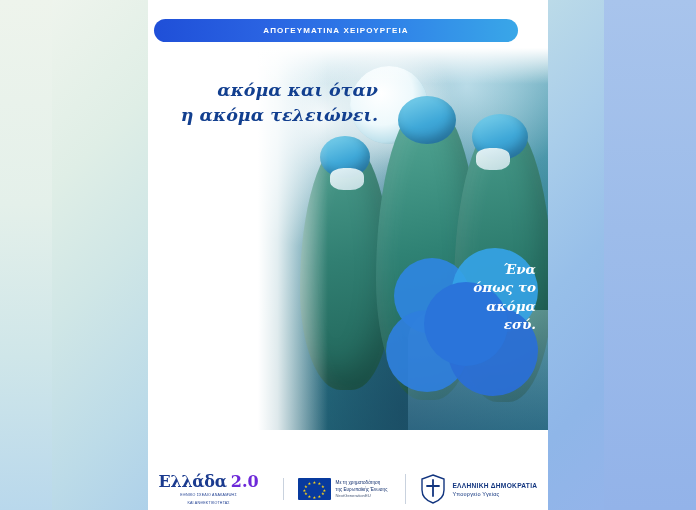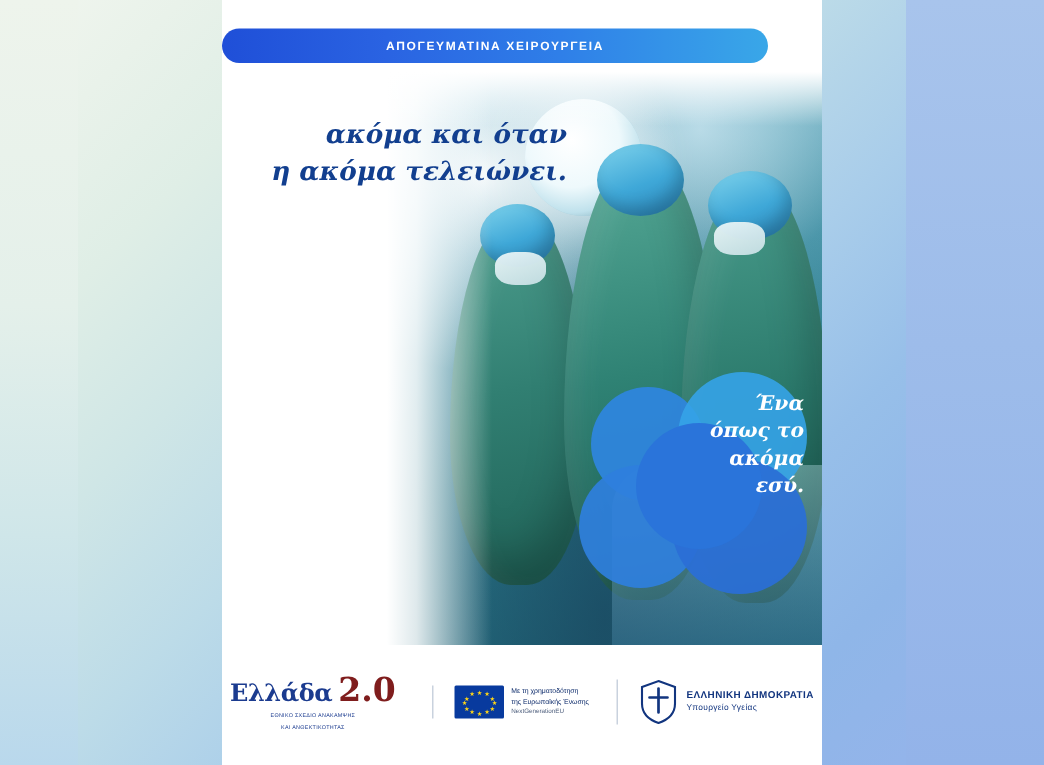--- a/index.html
+++ b/index.html
@@ -54,21 +54,21 @@
     top: 0;
     width: 400px;
     height: 510px;
     background: #ffffff;
     overflow: hidden;
   }
 
   
   .banner {
     position: absolute;
-    left: 0;
+    left: 6px;
     top: 19px;
     width: 364px;
     height: 23px;
     border-radius: 12px;
     background: linear-gradient(90deg, #1f4fd8 0%, #2a63e2 30%, #2f7fe8 62%, #39a7e8 100%);
     display: flex;
     align-items: center;
     justify-content: center;
   }
   .banner-text {
@@ -199,21 +199,21 @@
     font-weight: bold;
     font-size: 13.5px;
     line-height: 1.36;
   }
   .flower-text div { white-space: nowrap; }
 
   
   .footer {
     position: absolute;
     left: 0;
-    bottom: 22px;
+    bottom: 4px;
     width: 400px;
     display: flex;
     align-items: center;
     justify-content: center;
     gap: 18px;
   }
   .logo-ellada {
     display: flex;
     flex-direction: column;
     align-items: flex-start;
@@ -225,24 +225,24 @@
     gap: 4px;
   }
   .ellada-word {
     color: #1b3b8f;
     font-family: "DejaVu Serif", serif;
     font-weight: bold;
     font-size: 16px;
     letter-spacing: -0.3px;
   }
   .ellada-num {
-    color: #7f1d1d;
+    color: #6d28d9;
     font-family: "DejaVu Serif", serif;
     font-weight: bold;
-    font-size: 22px;
+    font-size: 16px;
   }
   .ellada-sub {
     color: #1b3b8f;
     font-size: 3.6px;
     letter-spacing: 0.2px;
     line-height: 1.5;
     margin-top: 2px;
     text-align: center;
     width: 100%;
   }

